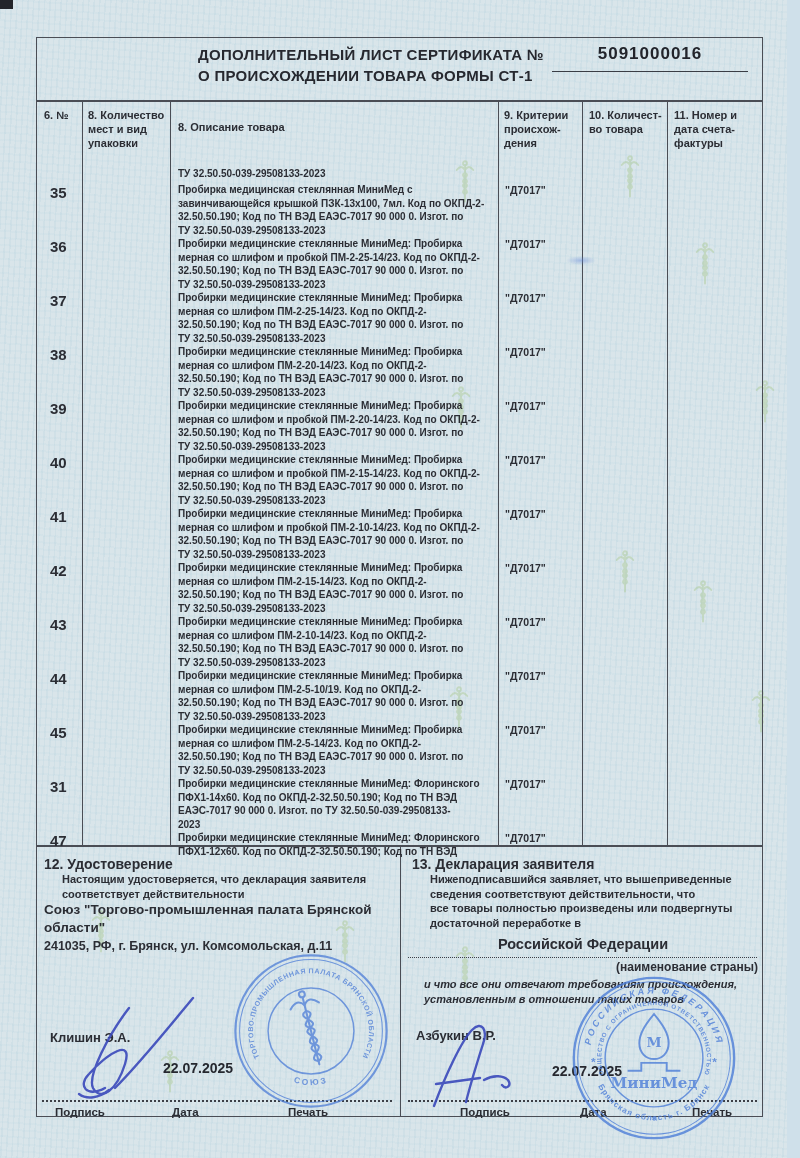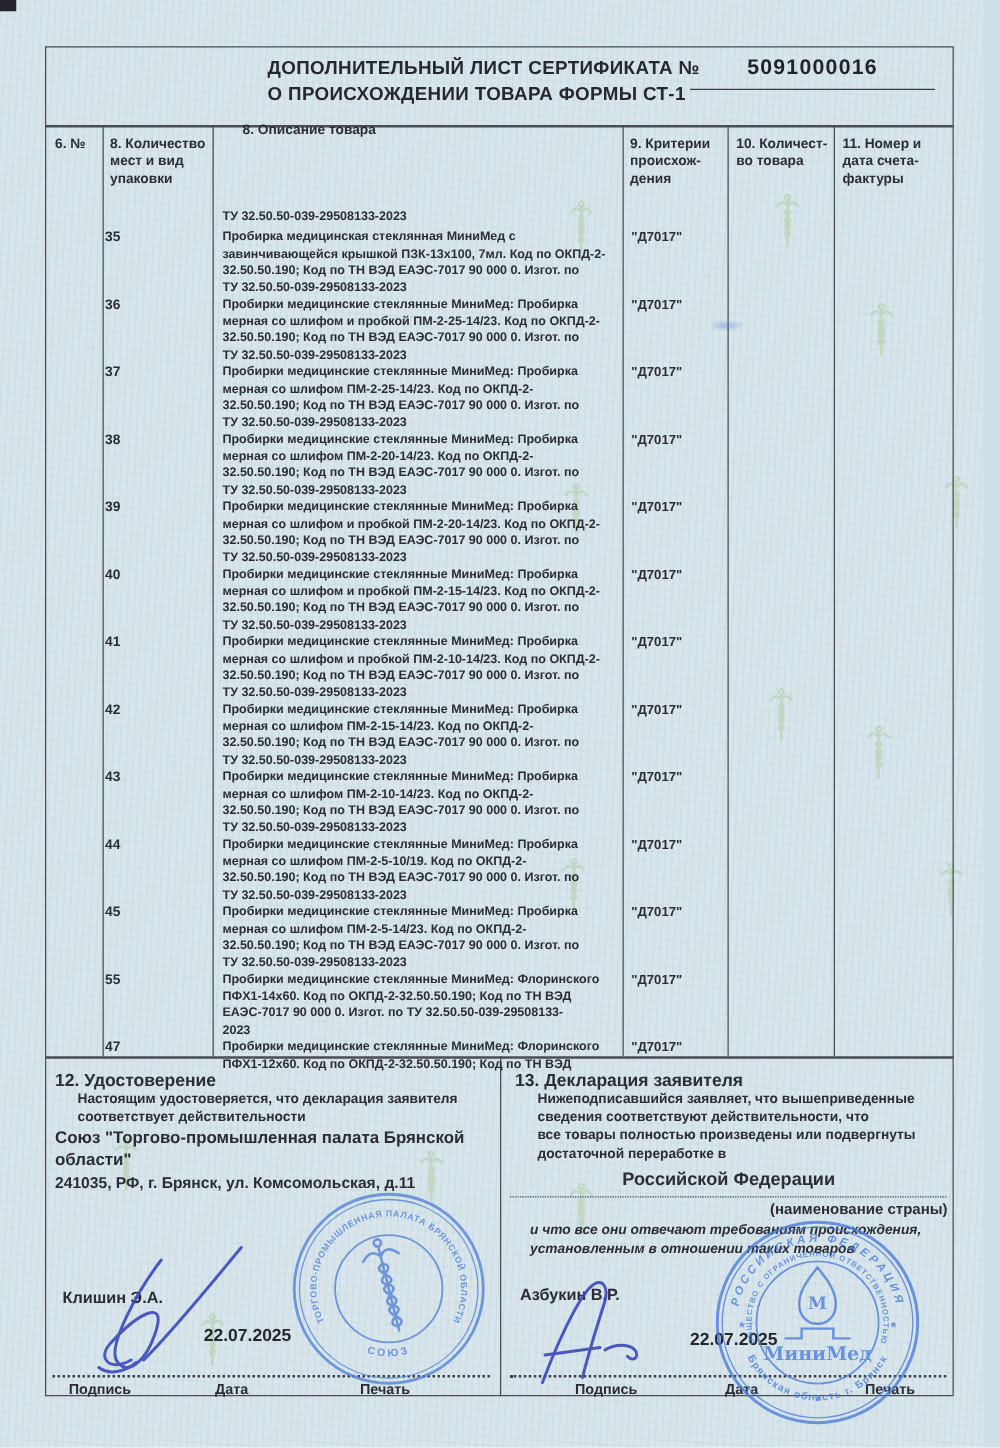--- a/index.html
+++ b/index.html
@@ -9,29 +9,29 @@
     background-color:#d9e5ea;
     background-image:
       repeating-linear-gradient(93deg, rgba(146,190,208,.13) 0 1.5px, transparent 1.5px 5.5px),
       repeating-linear-gradient(4deg, rgba(165,205,220,.10) 0 2px, transparent 2px 7px);
   }
   .edge-right{position:absolute;right:0;top:0;width:13px;height:100%;background:#cfe0ea;}
   .corner-mark{position:absolute;left:0;top:0;width:13px;height:9px;background:#23242a;}
   .sheet{position:absolute;left:36px;top:37px;width:727px;height:1080px;border:1.6px solid #4a4d55;box-sizing:border-box;}
   .hline,.vline{position:absolute;background:#4a4d55;}
   .wm{position:absolute;color:#afcc9b;opacity:.5;pointer-events:none;}
-  .title-1,.title-2{position:absolute;left:198px;font-size:15px;font-weight:bold;letter-spacing:.3px;color:#26282f;margin-left:16px;}
+  .title-1,.title-2{position:absolute;left:198px;font-size:15px;font-weight:bold;letter-spacing:.3px;color:#26282f;}
   .title-1{top:46px;}
   .title-2{top:67px;}
   .cert-no{position:absolute;left:552px;top:44px;width:196px;text-align:center;font-size:17px;font-weight:bold;letter-spacing:1px;color:#22242b;}
   .cert-no-line{position:absolute;left:552px;top:71px;width:196px;height:1.4px;background:#3a3d45;}
   .th{position:absolute;font-size:11px;font-weight:bold;line-height:14px;white-space:pre-line;color:#2b2d34;}
   #table-rows{position:absolute;left:36px;top:167px;width:727px;height:700px;padding-left:47px;}
   .t-row{position:absolute;left:0;width:100%;height:54px;}
-  .t-no{position:absolute;left:14px;top:1px;font-size:11px;font-weight:bold;margin-left:34px;}
+  .t-no{position:absolute;left:14px;top:1px;font-size:15px;font-weight:bold;}
   .t-desc{position:absolute;left:142px;top:0;width:354px;font-size:10px;font-weight:bold;line-height:13.5px;white-space:pre-line;}
   .t-crit{position:absolute;left:469px;top:1px;font-size:10.5px;font-weight:bold;}
   .t-cont{position:absolute;left:142px;top:0;font-size:10px;font-weight:bold;line-height:13.5px;}
   .sec-title{position:absolute;font-size:14px;font-weight:bold;}
   .sec-body{position:absolute;font-size:11px;font-weight:bold;line-height:14.5px;white-space:pre-line;}
   .org-name{position:absolute;left:44px;top:901px;font-size:13.5px;font-weight:bold;line-height:18px;white-space:pre-line;}
   .org-addr{position:absolute;left:44px;top:939px;font-size:12.5px;font-weight:bold;}
   .country{position:absolute;left:408px;top:936px;width:350px;text-align:center;font-size:14.5px;font-weight:bold;}
   .country-hint{position:absolute;left:408px;top:960px;width:350px;text-align:right;font-size:12px;font-weight:bold;}
   .dotline{position:absolute;height:0;border-bottom:2px dotted #3c3f47;}
@@ -155,21 +155,21 @@
   <div class="vline" style="left:170px;top:100px;width:1.3px;height:745px;"></div>
   <div class="vline" style="left:498px;top:100px;width:1.3px;height:745px;"></div>
   <div class="vline" style="left:582px;top:100px;width:1.3px;height:745px;"></div>
   <div class="vline" style="left:667px;top:100px;width:1.3px;height:745px;"></div>
   <div class="vline" style="left:400px;top:845px;width:1.3px;height:272px;"></div>
 
   <div class="th" style="left:44px;top:108px;">6. №</div>
   <div class="th" style="left:88px;top:108px;width:80px;">8. Количество
 мест и вид
 упаковки</div>
-  <div class="th" style="left:178px;top:97px;margin-left:16px;">8. Описание товара</div>
+  <div class="th" style="left:178px;top:120px;">8. Описание товара</div>
   <div class="th" style="left:504px;top:108px;width:78px;">9. Критерии
 происхож-
 дения</div>
   <div class="th" style="left:589px;top:108px;width:76px;">10. Количест-
 во товара</div>
   <div class="th" style="left:674px;top:108px;width:86px;">11. Номер и
 дата счета-
 фактуры</div>
 
   <div id="table-rows">
@@ -256,21 +256,21 @@
       </div>
       <div class="t-row" style="top: 556px;">
         <div class="t-no">45</div>
         <div class="t-desc">Пробирки медицинские стеклянные МиниМед: Пробирка
 мерная со шлифом  ПМ-2-5-14/23. Код по ОКПД-2-
 32.50.50.190; Код по ТН ВЭД ЕАЭС-7017 90 000 0. Изгот. по
 ТУ 32.50.50-039-29508133-2023</div>
         <div class="t-crit">"Д7017"</div>
       </div>
       <div class="t-row" style="top: 610px;">
-        <div class="t-no">55</div>
+        <div class="t-no">31</div>
         <div class="t-desc">Пробирки медицинские стеклянные МиниМед: Флоринского
 ПФХ1-14х60. Код по ОКПД-2-32.50.50.190; Код по ТН ВЭД
 ЕАЭС-7017 90 000 0. Изгот. по ТУ 32.50.50-039-29508133-
 2023</div>
         <div class="t-crit">"Д7017"</div>
       </div>
       <div class="t-row" style="top: 664px;">
         <div class="t-no">47</div>
         <div class="t-desc">Пробирки медицинские стеклянные МиниМед: Флоринского
 ПФХ1-12х60. Код по ОКПД-2-32.50.50.190; Код по ТН ВЭД</div>

